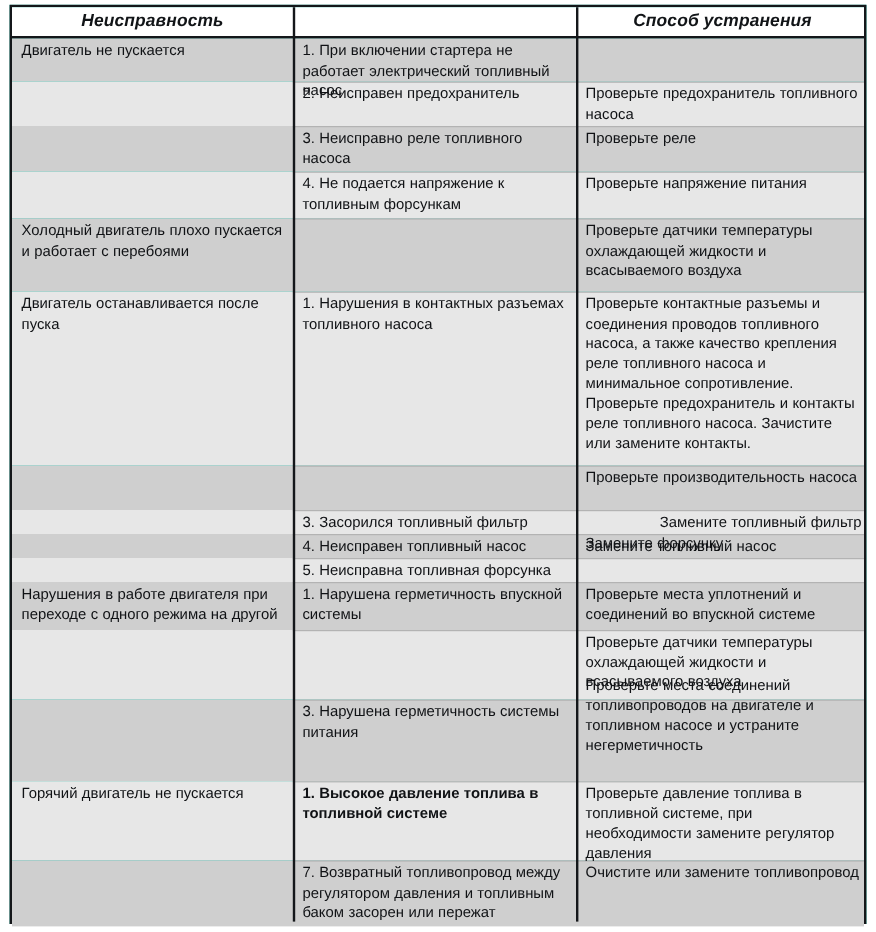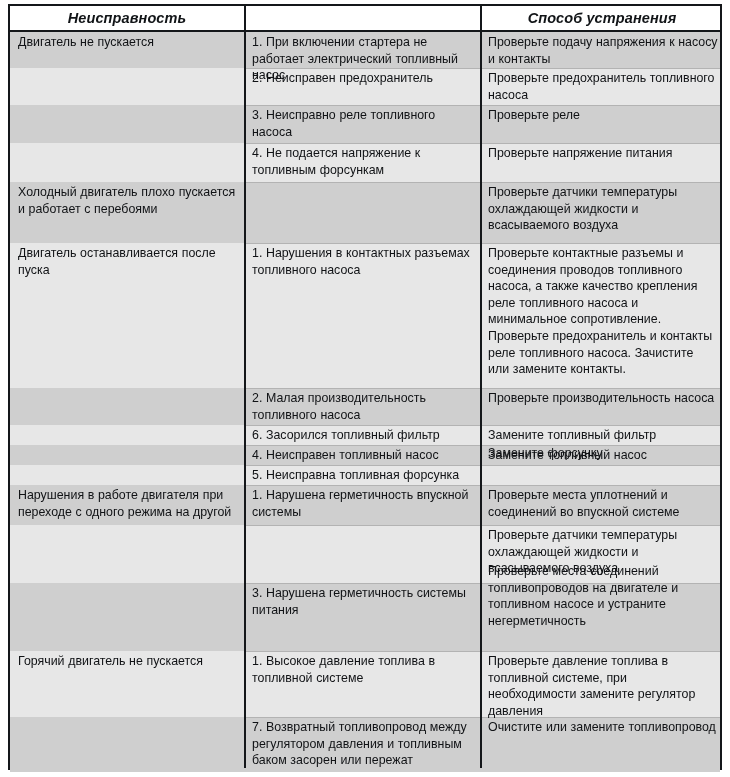--- a/index.html
+++ b/index.html
@@ -160,43 +160,41 @@
         <div class="hrule right" style="top: 493px;"></div>
         <div class="hrule right" style="top: 551px;"></div>
         <div class="hrule right" style="top: 619px;"></div>
         <div class="hrule right" style="top: 685px;"></div>
         <div class="cell col1" style="top: 152px; min-height: 59px;">Холодный двигатель плохо пускается и работает с перебоями</div>
         <div class="cell col1" style="top: 2px; min-height: 148px;">Двигатель не пускается</div>
         <div class="cell col1" style="top: 213px; min-height: 240px;">Двигатель останавливается после пуска</div>
         <div class="cell col1" style="top: 455px; min-height: 96px;">Нарушения в работе двигателя при переходе с одного режима на другой</div>
         <div class="cell col1" style="top: 621px; min-height: 64px;">Горячий двигатель не пускается</div>
         <div class="cell col2" style="top: 2px;">1. При включении стартера не работает электрический топливный насос</div>
-        <div class="cell col3" style="top: 2px;">Проверьте подачу напряжения к насосу и контакты</div>
         <div class="cell col2" style="top: 38px;">2. Неисправен предохранитель</div>
         <div class="cell col3" style="top: 38px;">Проверьте предохранитель топливного насоса</div>
         <div class="cell col2" style="top: 75px;">3. Неисправно реле топливного насоса</div>
         <div class="cell col3" style="top: 75px;">Проверьте реле</div>
         <div class="cell col2" style="top: 113px;">4. Не подается напряжение к топливным форсункам</div>
         <div class="cell col3" style="top: 113px;">Проверьте напряжение питания</div>
         <div class="cell col3" style="top: 152px;">Проверьте датчики температуры охлаждающей жидкости и всасываемого воздуха</div>
         <div class="cell col2" style="top: 213px;">1. Нарушения в контактных разъемах топливного насоса</div>
         <div class="cell col3" style="top: 213px;">Проверьте контактные разъемы и соединения проводов топливного насоса, а также качество крепления реле топливного насоса и минимальное сопротивление. Проверьте предохранитель и контакты реле топливного насоса. Зачистите или замените контакты.</div>
-        <div class="cell col2" style="top: 358px;">2. Малая производительность топливного насоса</div>
         <div class="cell col3" style="top: 358px;">Проверьте производительность насоса</div>
-        <div class="cell col2" style="top: 395px;">6. Засорился топливный фильтр</div>
-        <div class="cell col3" style="top: 395px;">Замените топливный фильтр</div>
+        <div class="cell col2" style="top: 395px;">3. Засорился топливный фильтр</div>
+        <div class="cell col3" style="top: 395px; text-align: right;">Замените топливный фильтр</div>
         <div class="cell col2" style="top: 415px;">4. Неисправен топливный насос</div>
         <div class="cell col3" style="top: 415px;">Замените топливный насос</div>
         <div class="cell col2" style="top: 435px;">5. Неисправна топливная форсунка</div>
         <div class="cell col3" style="top: 413px;">Замените форсунку</div>
         <div class="cell col2" style="top: 455px;">1. Нарушена герметичность впускной системы</div>
         <div class="cell col3" style="top: 455px;">Проверьте места уплотнений и соединений во впускной системе</div>
         <div class="cell col3" style="top: 495px;">Проверьте датчики температуры охлаждающей жидкости и всасываемого воздуха</div>
         <div class="cell col2" style="top: 553px;">3. Нарушена герметичность системы питания</div>
         <div class="cell col3" style="top: 531px;">Проверьте места соединений топливопроводов на двигателе и топливном насосе и устраните негерметичность</div>
-        <div class="cell col2" style="top: 621px;">1. Высокое давление топлива в топливной системе</div>
+        <div class="cell col2" style="top: 621px; font-weight: bold;">1. Высокое давление топлива в топливной системе</div>
         <div class="cell col3" style="top: 621px;">Проверьте давление топлива в топливной системе, при необходимости замените регулятор давления</div>
         <div class="cell col2" style="top: 687px;">7. Возвратный топливопровод между регулятором давления и топливным баком засорен или пережат</div>
         <div class="cell col3" style="top: 687px;">Очистите или замените топливопровод</div>
       </div>
 
   </div>
 </div>
 
 </body></html>

